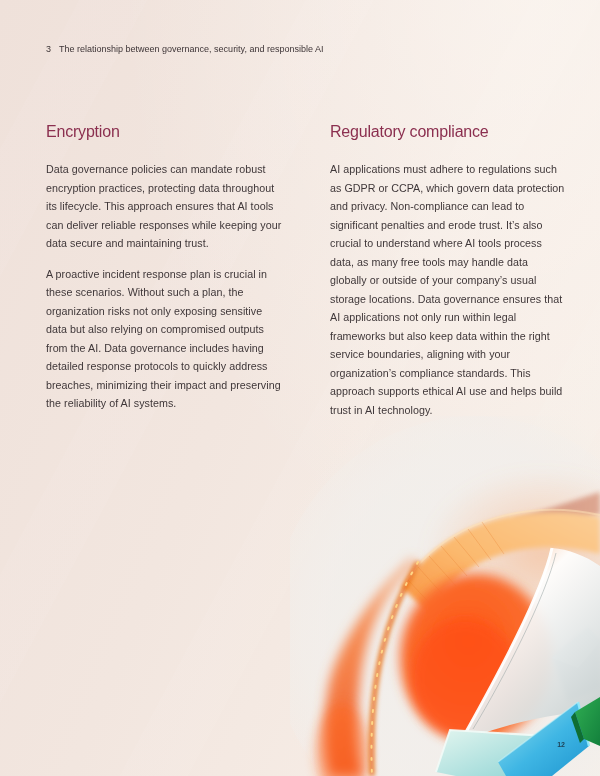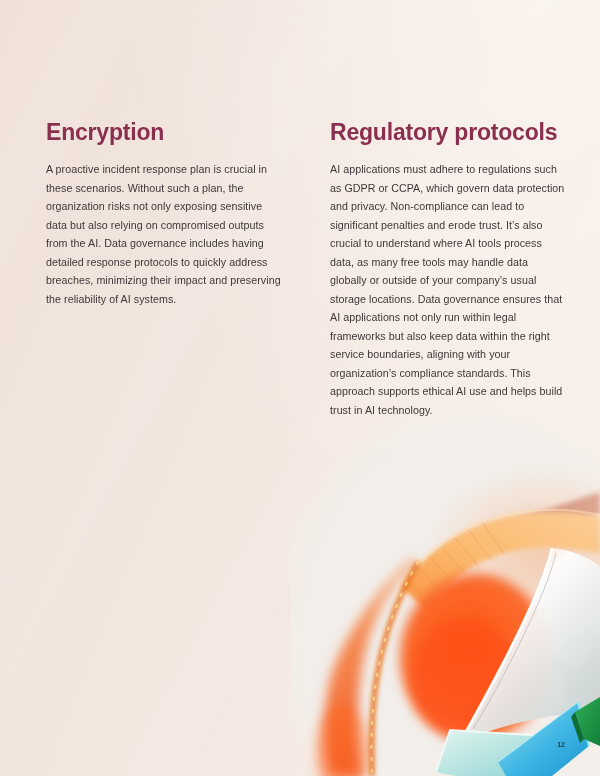--- a/index.html
+++ b/index.html
@@ -26,21 +26,21 @@
     position:absolute;left:46px;top:44px;
     font-size:9px;letter-spacing:0px;color:#3e3537;
   }
   .running-header .chnum{margin-right:8px;}
   .columns{
     position:absolute;left:46px;top:120px;width:520px;
     display:flex;gap:48px;
   }
   .col{width:236px;}
   h2{
-    font-size:23px;line-height:24px;font-weight:700;
+    font-size:16px;line-height:24px;font-weight:400;
     color:#8b2f4f;margin:0 0 16px 0;letter-spacing:-0.2px;
   }
   h2.later{margin-top:20px;}
   .col p{
     font-size:10.7px;line-height:18.5px;color:#3f3739;
     margin:0 0 12px 0;letter-spacing:0.05px;
   }
   .artwork{
     position:absolute;right:0;bottom:0;width:310px;height:360px;
     background:radial-gradient(ellipse at 60% 58%, #f1eeea 0%, rgba(241,238,234,0.75) 55%, rgba(241,238,234,0) 80%);
@@ -49,28 +49,32 @@
   .page-number{
     position:absolute;right:35px;bottom:28px;
     font-size:7px;font-weight:600;color:rgba(25,45,60,0.85);
   }
 </style>
 </head>
 <body>
 
 <div class="page">
 
+  <div class="running-header">
+    <span class="chnum">3</span><span>The relationship between governance, security, and responsible AI</span>
+  </div>
 
   <div class="columns">
     <div class="col">
       <h2>Encryption</h2>
+      <p>Data governance policies can mandate robust encryption practices, protecting data throughout its lifecycle. This approach ensures that AI tools can deliver reliable responses while keeping your data secure and maintaining trust.</p>
       <p>A proactive incident response plan is crucial in these scenarios. Without such a plan, the organization risks not only exposing sensitive data but also relying on compromised outputs from the AI. Data governance includes having detailed response protocols to quickly address breaches, minimizing their impact and preserving the reliability of AI systems.</p>
     </div>
     <div class="col">
-      <h2>Regulatory protocols</h2>
+      <h2>Regulatory compliance</h2>
       <p>AI applications must adhere to regulations such as GDPR or CCPA, which govern data protection and privacy. Non-compliance can lead to significant penalties and erode trust. It’s also crucial to understand where AI tools process data, as many free tools may handle data globally or outside of your company’s usual storage locations. Data governance ensures that AI applications not only run within legal frameworks but also keep data within the right service boundaries, aligning with your organization’s compliance standards. This approach supports ethical AI use and helps build trust in AI technology.</p>
     </div>
   </div>
 
   <div class="artwork">
     <svg width="310" height="360" viewBox="0 0 310 360" aria-hidden="true">
       <defs>
         <radialGradient id="gBack" cx="50%" cy="50%" r="60%">
           <stop offset="0%" stop-color="#F2EFEC" stop-opacity="0.95"></stop>
           <stop offset="70%" stop-color="#F2EFEC" stop-opacity="0.55"></stop>

